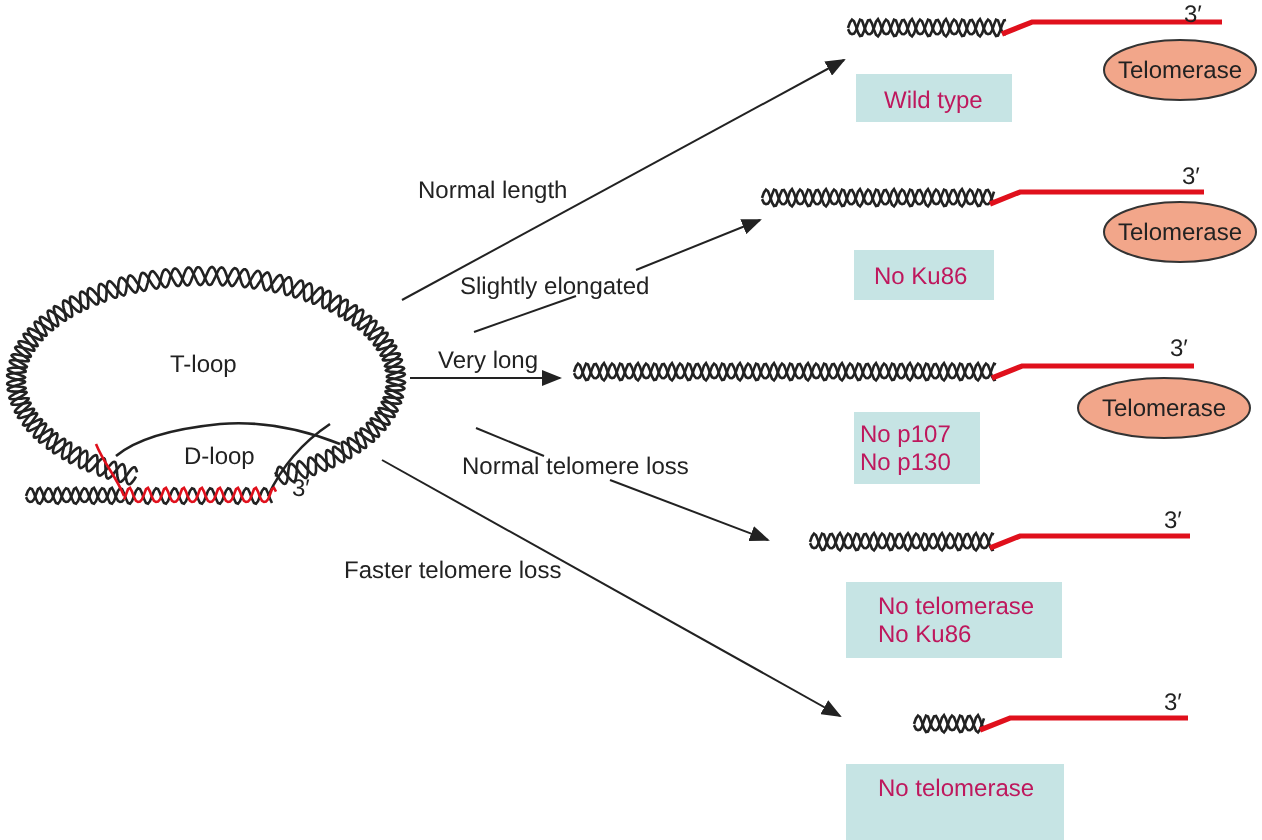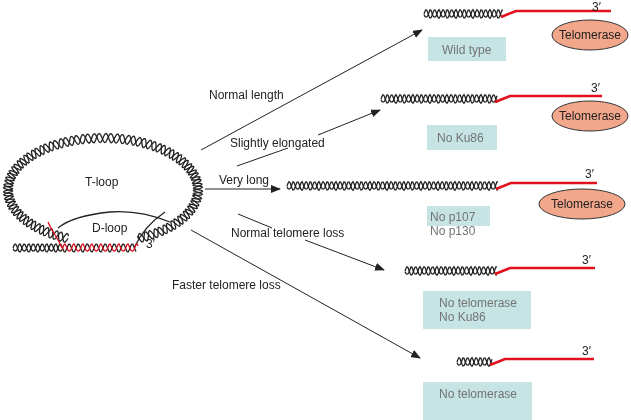--- a/index.html
+++ b/index.html
@@ -1,20 +1,20 @@
 <!DOCTYPE html>
 <html><head>
 <meta charset="utf-8">
 <style>
   html, body { margin: 0; padding: 0; background: #ffffff; }
   body { width: 631px; height: 420px; overflow: hidden; position: relative;
          font-family: "Liberation Sans", "DejaVu Sans", sans-serif; }
   #diagram { position: absolute; left: 0; top: 0; width: 631px; height: 420px; }
   .lbl { font-family: "Liberation Sans", "DejaVu Sans", sans-serif; font-size: 12px; fill: #222222; }
-  .box { position: absolute; background: #c6e4e4; color: #737373;
+  .box { position: absolute; background: #c6e4e4; color: #be185d;
          font-family: "Liberation Sans", "DejaVu Sans", sans-serif; font-size: 12px; line-height: 14px; }
   .box span { display: block; }
   .ellipse-label { font-family: "Liberation Sans", "DejaVu Sans", sans-serif; font-size: 12px; fill: #222222; }
 </style>
 </head>
 <body>
 
 <svg id="diagram" viewBox="0 0 631 420" xmlns="http://www.w3.org/2000/svg">
   <defs>
     <marker id="arrowhead" markerWidth="10" markerHeight="8" refX="9" refY="4" orient="auto" markerUnits="userSpaceOnUse">
@@ -99,21 +99,21 @@
     <text class="lbl" x="582" y="355">3′</text>
   </g>
 </svg>
 
 <div class="box" style="left:428px; top:37px; width:78px; height:24px; padding:6px 0 0 14px; box-sizing:border-box;">
   <span>Wild type</span>
 </div>
 <div class="box" style="left:427px; top:125px; width:70px; height:25px; padding:6px 0 0 10px; box-sizing:border-box;">
   <span>No Ku86</span>
 </div>
-<div class="box" style="left:427px; top:206px; width:63px; height:20px; padding:4px 0 0 3px; box-sizing:border-box;">
+<div class="box" style="left:427px; top:206px; width:63px; height:36px; padding:4px 0 0 3px; box-sizing:border-box;">
   <span>No p107</span>
   <span>No p130</span>
 </div>
 <div class="box" style="left:423px; top:291px; width:108px; height:38px; padding:5px 0 0 16px; box-sizing:border-box;">
   <span>No telomerase</span>
   <span>No Ku86</span>
 </div>
 <div class="box" style="left:423px; top:382px; width:109px; height:38px; padding:5px 0 0 16px; box-sizing:border-box;">
   <span>No telomerase</span>
 </div>

